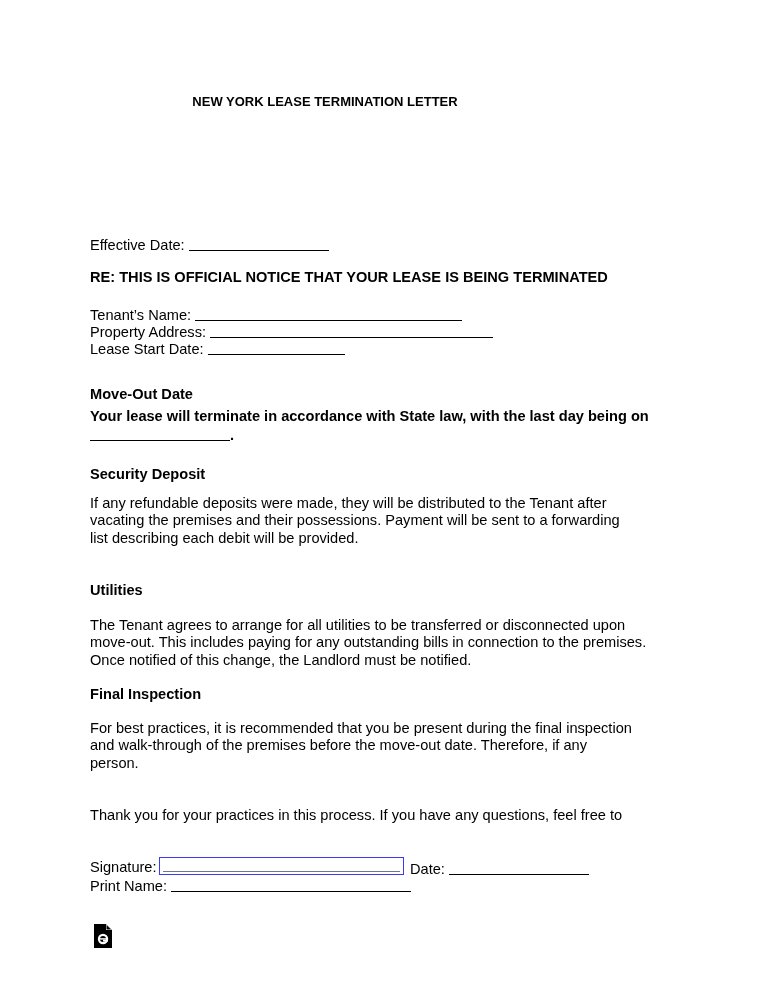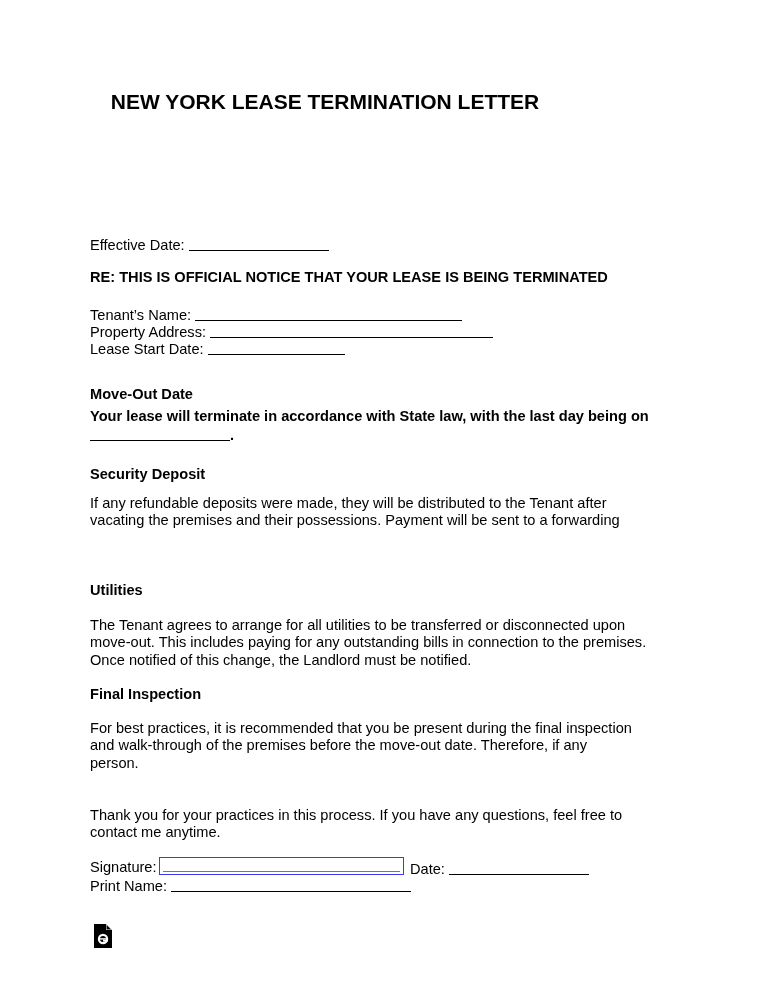--- a/index.html
+++ b/index.html
@@ -4,21 +4,21 @@
 <style>
   html, body { margin: 0; padding: 0; background: #ffffff; }
   body {
     width: 768px; height: 994px; position: relative; overflow: hidden;
     font-family: "Liberation Sans", sans-serif; color: #000;
     font-size: 14.6px; line-height: 17.4px;
   }
   .abs { position: absolute; }
   .title {
     position: absolute; left: 0; width: 650px; top: 91px; text-align: center;
-    font-weight: bold; font-size: 21px; line-height: 22px;
+    font-weight: bold; font-size: 13px; line-height: 22px;
   }
   .line { position: absolute; left: 90px; white-space: nowrap; }
   .bold { font-weight: bold; }
   .blank {
     display: inline-block; border-bottom: 1px solid #000; height: 14px;
     vertical-align: baseline; margin-left: 4px; position: relative; top: 1px;
   }
   .para { position: absolute; left: 90px; width: 600px; }
   .para span { display: block; white-space: nowrap; }
   .sig-field {
@@ -54,39 +54,39 @@
 <div class="line bold" style="top:374px;margin-top:12px;">Move-Out Date</div>
 <div class="para" style="top:408px;font-weight:bold;">
   <span>Your lease will terminate in accordance with State law, with the last day being on</span>
   <span><span class="blank" style="width:140px;margin-left:0;display:inline-block;"></span><span style="display:inline;">.</span></span>
 </div>
 
 <div class="line bold" style="top:466px;">Security Deposit</div>
 <div class="para" style="top:495px;">
   <span>If any refundable deposits were made, they will be distributed to the Tenant after</span>
   <span>vacating the premises and their possessions. Payment will be sent to a forwarding</span>
+  <span>list describing each debit will be provided.</span>
 </div>
 
 <div class="line bold" style="top:582px;">Utilities</div>
 <div class="para" style="top:617px;">
   <span>The Tenant agrees to arrange for all utilities to be transferred or disconnected upon</span>
   <span>move-out. This includes paying for any outstanding bills in connection to the premises.</span>
   <span>Once notified of this change, the Landlord must be notified.</span>
 </div>
 
 <div class="line bold" style="top:686px;">Final Inspection</div>
 <div class="para" style="top:720px;">
   <span>For best practices, it is recommended that you be present during the final inspection</span>
   <span>and walk-through of the premises before the move-out date. Therefore, if any</span>
   <span>person.</span>
 </div>
 
 <div class="para" style="top:807px;">
   <span>Thank you for your practices in this process. If you have any questions, feel free to</span>
-  <span>contact me anytime.</span>
 </div>
 
 <div class="line" style="top:859px;">Signature:</div>
 <div class="sig-field">
   <div class="uline"></div>
 </div>
 <div class="abs" style="left:410px; top:859px; white-space:nowrap;">
   <span>Date:</span><span class="blank" style="width:140px;"></span>
 </div>
 <div class="line" style="top:876px;">

